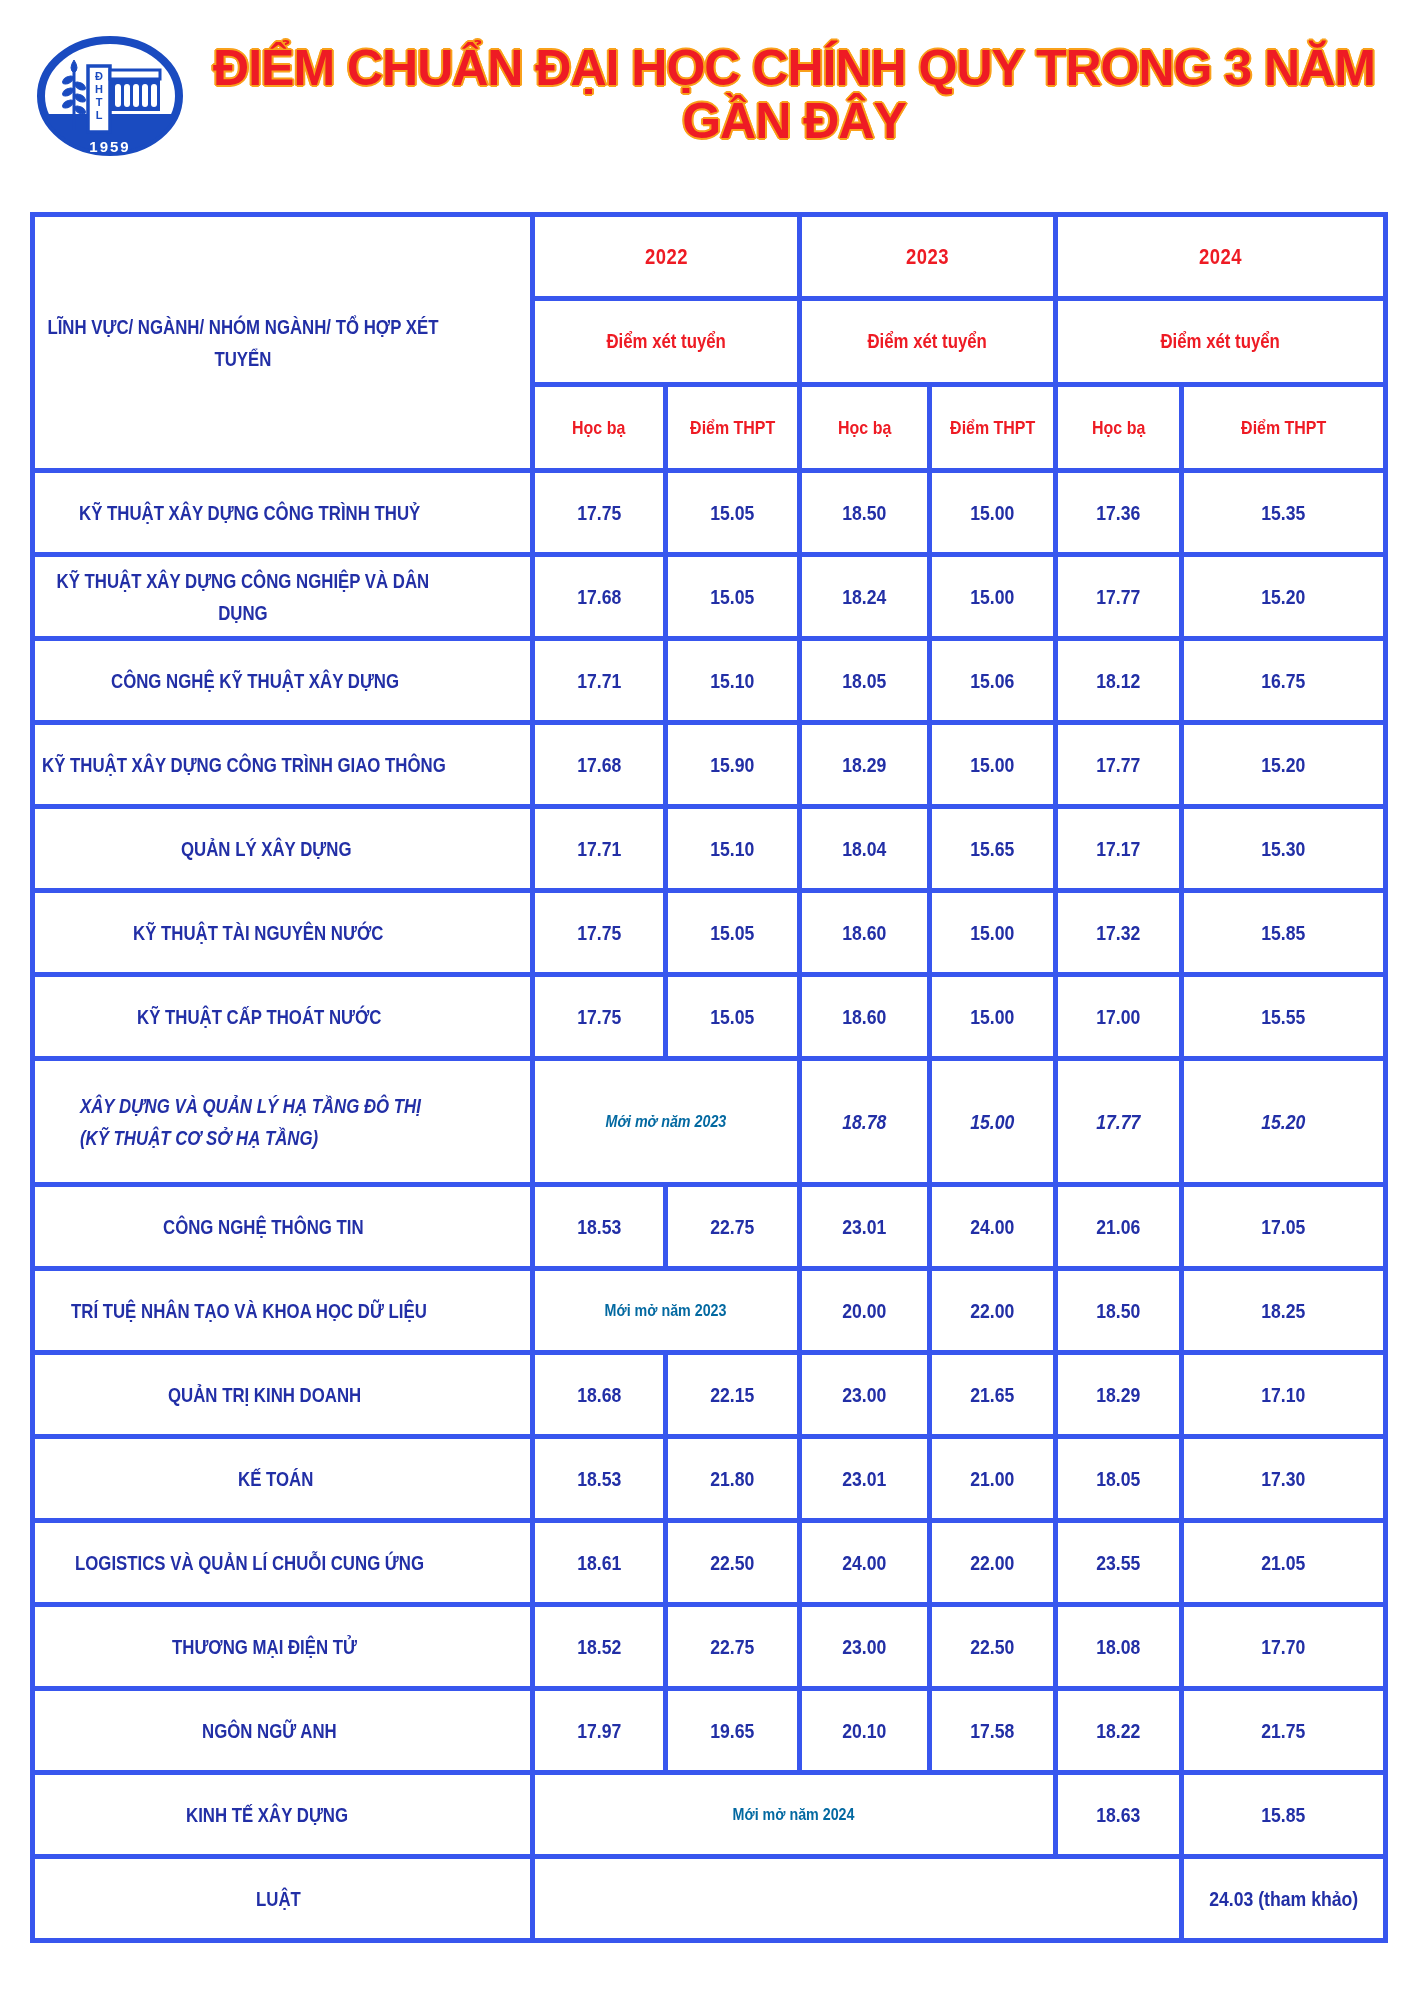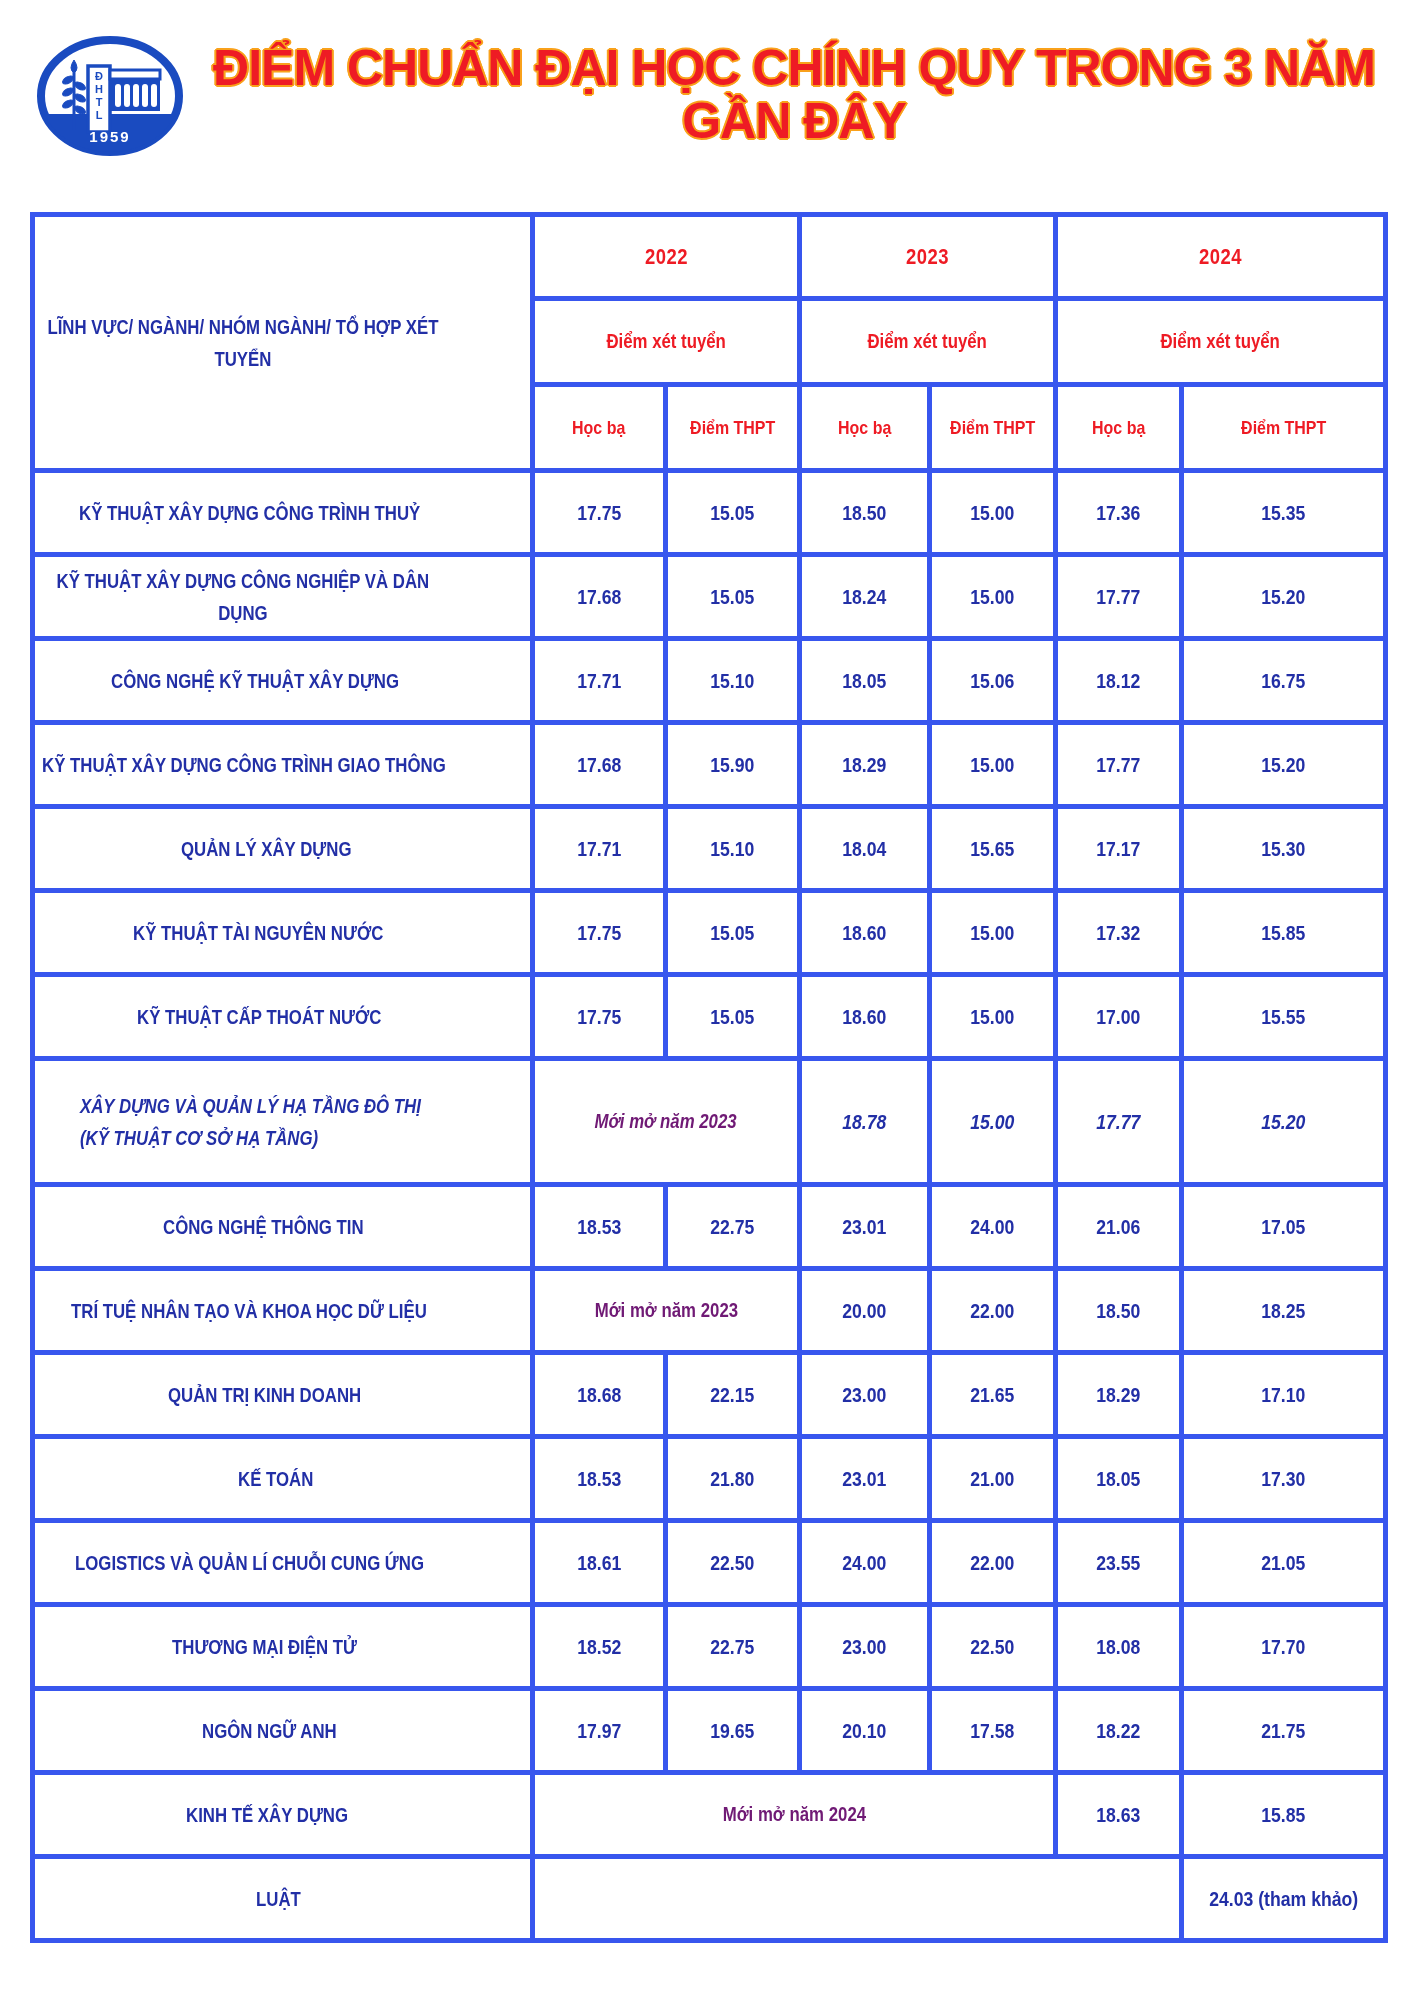--- a/index.html
+++ b/index.html
@@ -5,21 +5,21 @@
   html,body{margin:0;padding:0;background:#ffffff;}
   .page{position:relative;width:1414px;height:2000px;background:#ffffff;overflow:hidden;
         font-family:"Liberation Sans","DejaVu Sans",sans-serif;}
 
   
   .logo{position:absolute;left:34px;top:34px;width:152px;height:124px;}
   .logo svg{position:absolute;left:0;top:0;}
   .logo-acronym{position:absolute;left:57px;top:36px;height:58px;width:16px;
         writing-mode:vertical-rl;text-orientation:upright;
         color:#1A4BC0;font-weight:bold;font-size:11px;letter-spacing:1px;line-height:16px;}
-  .logo-year{position:absolute;left:0;right:0;bottom:13px;text-align:center;
+  .logo-year{position:absolute;left:0;right:0;bottom:3px;text-align:center;
         color:#ffffff;font-weight:bold;font-size:15px;letter-spacing:2px;}
 
   .title{position:absolute;left:188px;top:42px;width:1212px;text-align:center;
         color:#EE1B24;font-weight:bold;font-size:50px;line-height:53px;letter-spacing:-1px;
         text-shadow:2px 0 #F9A11B,-2px 0 #F9A11B,0 2px #F9A11B,0 -2px #F9A11B,
                     1.4px 1.4px #F9A11B,-1.4px 1.4px #F9A11B,1.4px -1.4px #F9A11B,-1.4px -1.4px #F9A11B;}
 
   
   table.scores{position:absolute;left:30px;top:212px;width:1353px;
         border-collapse:collapse;table-layout:fixed;}
@@ -32,21 +32,21 @@
   .label-cell{text-align:left;padding-left:28px;}
   .label-cell .sqz{transform-origin:left center;white-space:normal;}
   .l1{display:block;white-space:nowrap;text-align:left;}
 
   .col1-header{color:#EE1B24;font-weight:bold;font-size:20px;}
   .year{color:#EE1B24;font-weight:bold;font-size:22px;letter-spacing:0.5px;}
   .score-h{color:#EE1B24;font-weight:bold;font-size:20px;}
   .sub-h{color:#EE1B24;font-weight:bold;font-size:19px;}
   .label-cell{color:#222FA6;font-weight:bold;font-size:20px;line-height:32px;}
   .num{color:#222FA6;font-weight:bold;font-size:21px;}
-  .note{color:#701a75;font-weight:bold;font-size:20px;}
+  .note{color:#0369a1;font-weight:bold;font-size:17px;}
 </style>
 </head>
 <body>
 
 <div class="page">
 
   <div class="logo">
     <svg width="152" height="124" viewBox="0 0 152 124">
       <defs>
           <clipPath id="lc">

